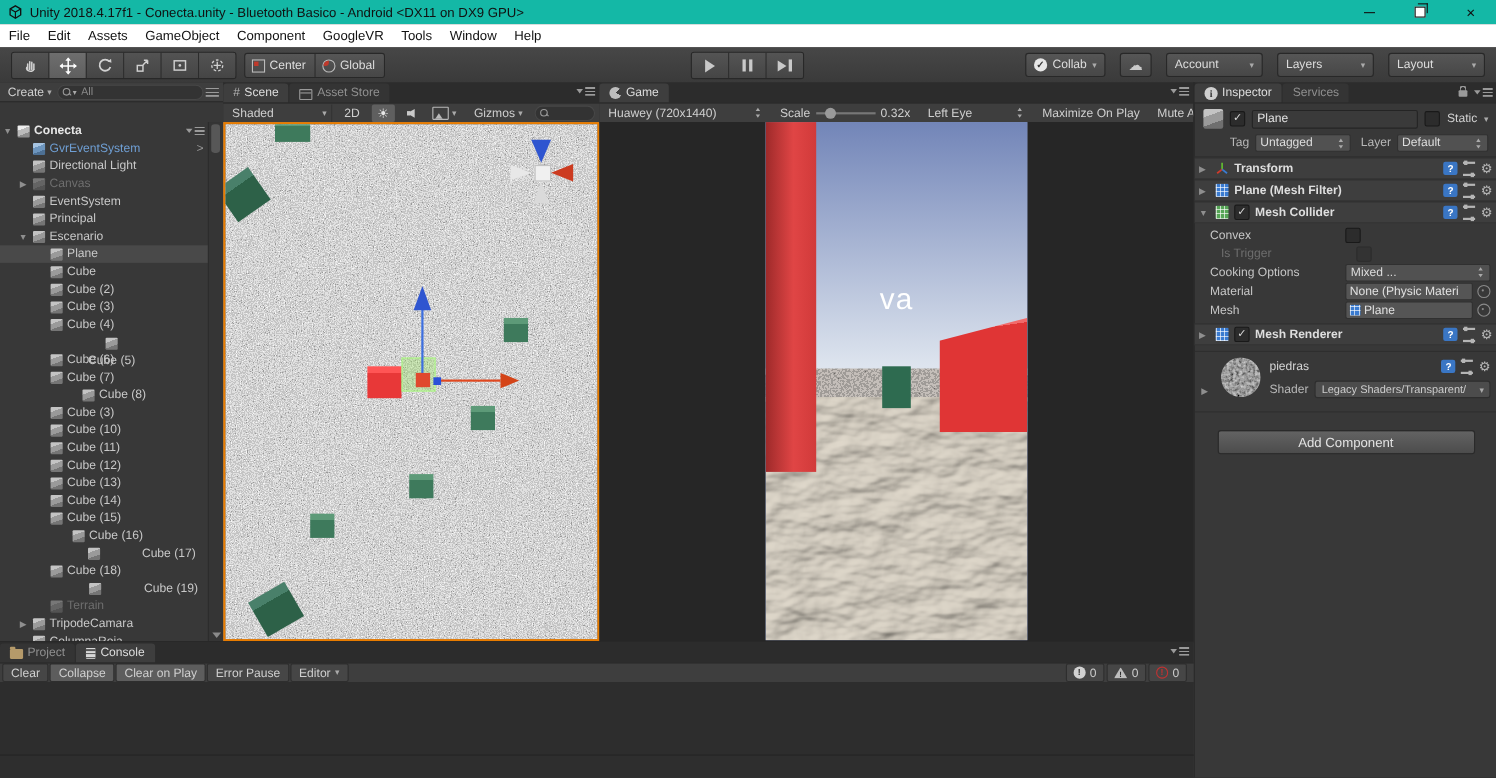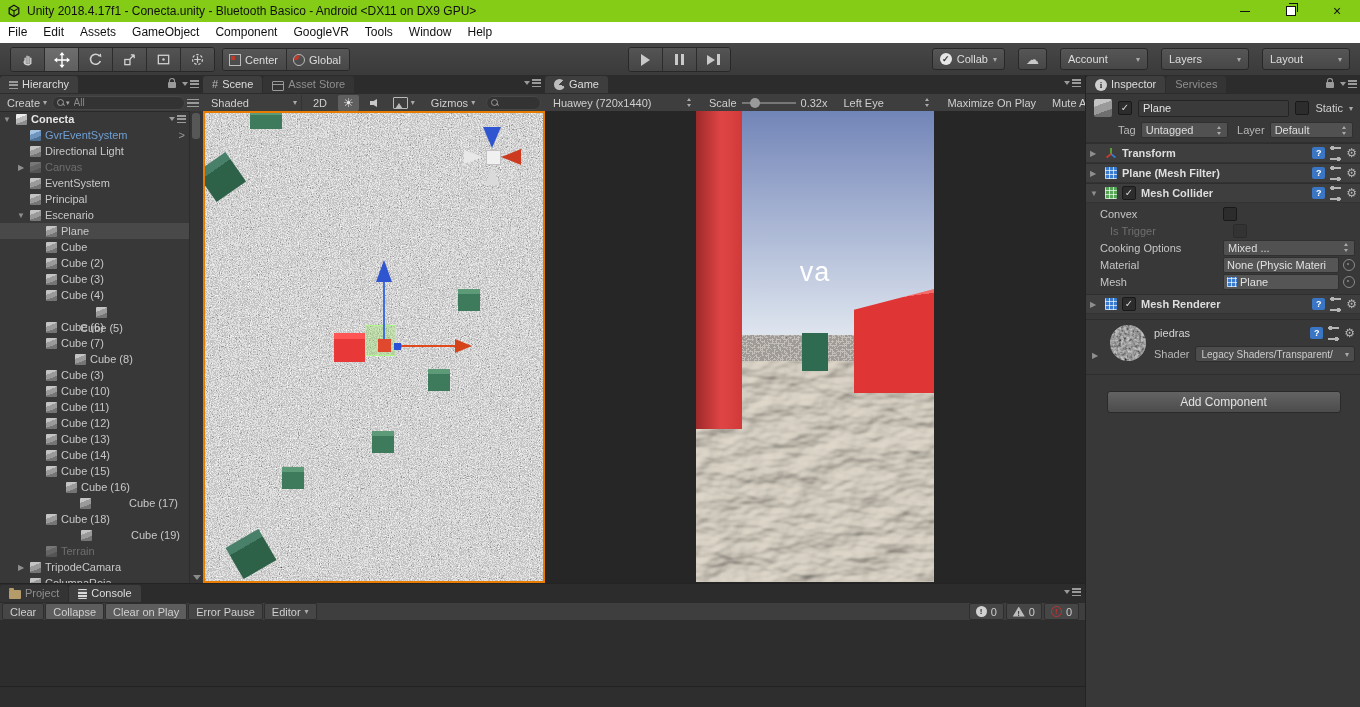--- a/index.html
+++ b/index.html
@@ -1,20 +1,20 @@
 <!DOCTYPE html>
 <html><head>
 <meta charset="utf-8">
 <style>
   html,body{margin:0;padding:0;background:#2b2b2b;}
   #app{position:relative;width:1360px;height:707px;background:#383838;
        font-family:"Liberation Sans",sans-serif;font-size:11px;color:#b8b8b8;
        overflow:hidden;user-select:none;}
   
-  .titlebar{position:absolute;left:0;top:0;width:1360px;height:22px;background:#84cc16;
+  .titlebar{position:absolute;left:0;top:0;width:1360px;height:22px;background:#14b8a6;
             display:flex;align-items:center;color:#111;font-size:12px;}
   .titlebar .title{margin-left:6px;}
   .unity-logo{margin-left:7px;}
   .winbtns{margin-left:auto;display:flex;height:22px;}
   .wb{width:46px;height:22px;display:flex;align-items:center;justify-content:center;color:#111;}
   .wb-min{display:block;width:10px;height:1px;background:#111;}
   .wb-restore{display:block;width:8px;height:8px;border:1px solid #111;position:relative;background:#fff;}
   .wb-restore::before{content:'';position:absolute;left:2px;top:-4px;width:8px;height:8px;
       border:1px solid #111;border-left:none;border-bottom:none;}
   .wb-close{font-size:14px;line-height:14px;}
@@ -348,35 +348,20 @@
         <span class="ddarrow">▾</span>
       </div>
       <div class="pill w72">
         <span>Layout</span>
         <span class="ddarrow">▾</span>
       </div>
     </div>
   </div>
 
   <div class="panel hierarchy">
-    <div class="tabstrip">
-      <div class="tab active">
-        <span class="mbars" style="gap:0">
-            <span class="bars"></span>
-          </span>
-        <span>Hierarchy</span>
-      </div>
-      <div class="striptools">
-        <span class="lock"></span>
-        <span class="mbars">
-            <span class="tri"></span>
-            <span class="bars"></span>
-          </span>
-      </div>
-    </div>
     <div class="ptoolbar htoolbar">
       <span style="display:flex;align-items:center;gap:3px;padding:0 3px;">
         <span>Create</span>
         <span class="ddarrow">▾</span>
       </span>
       <div class="searchpill">
         <span class="mag"></span>
         <span class="ddarrow" style="font-size:7px;">▾</span>
         <input placeholder="All" style="">
       </div>

